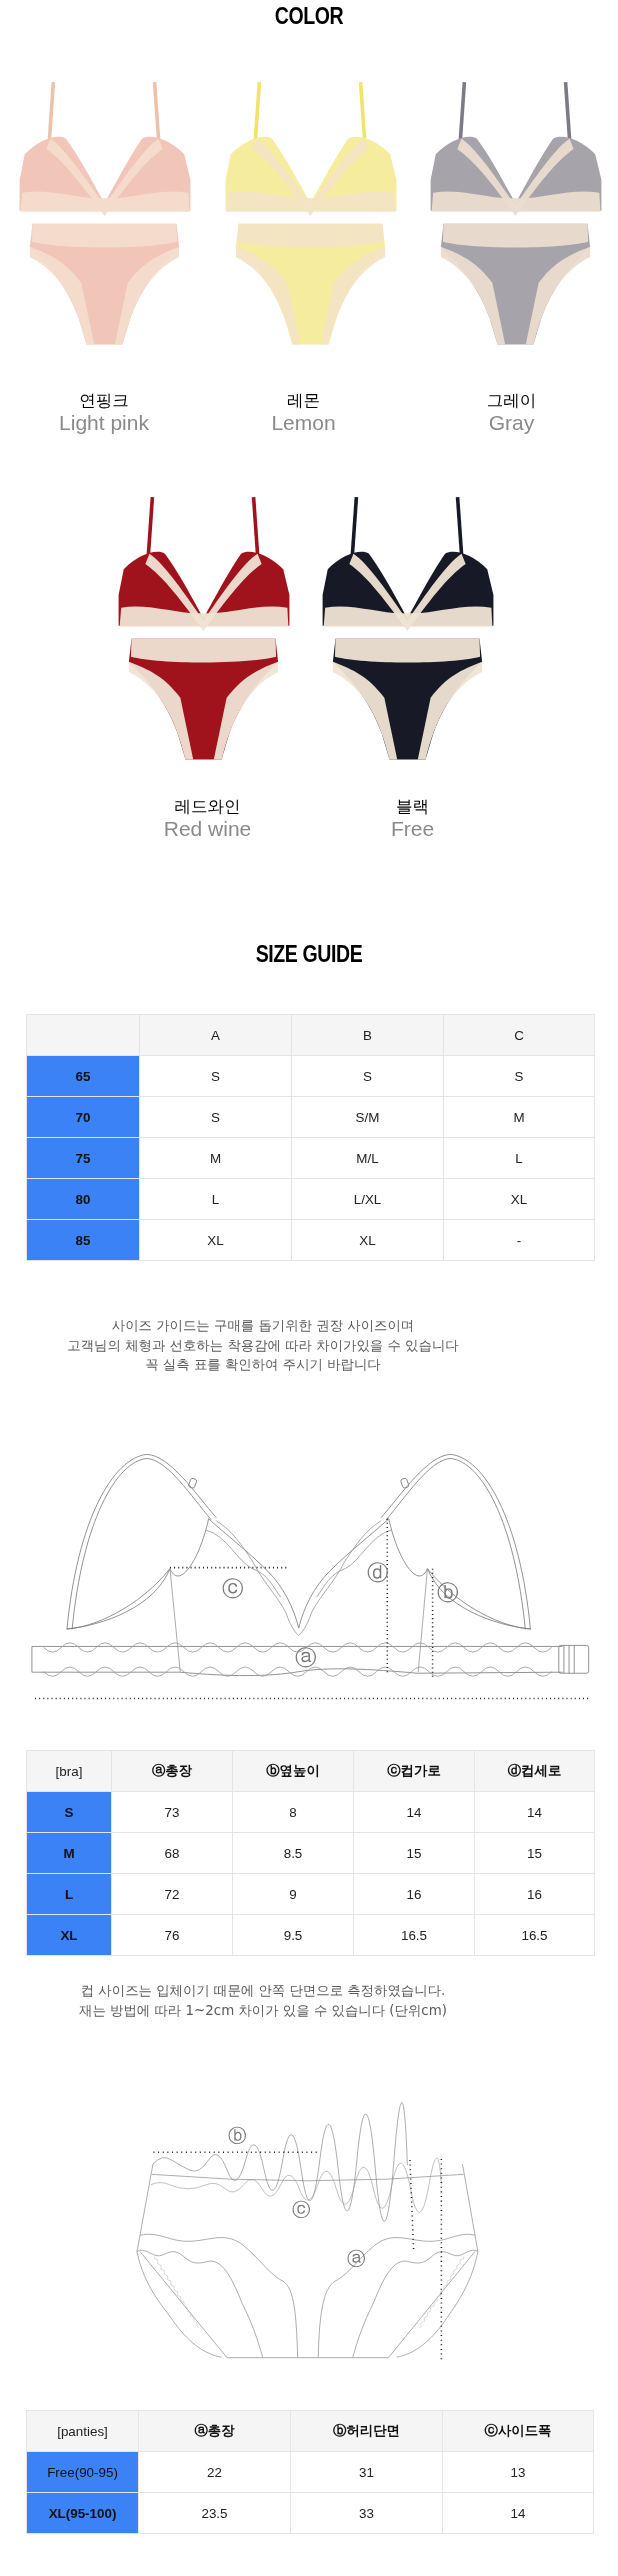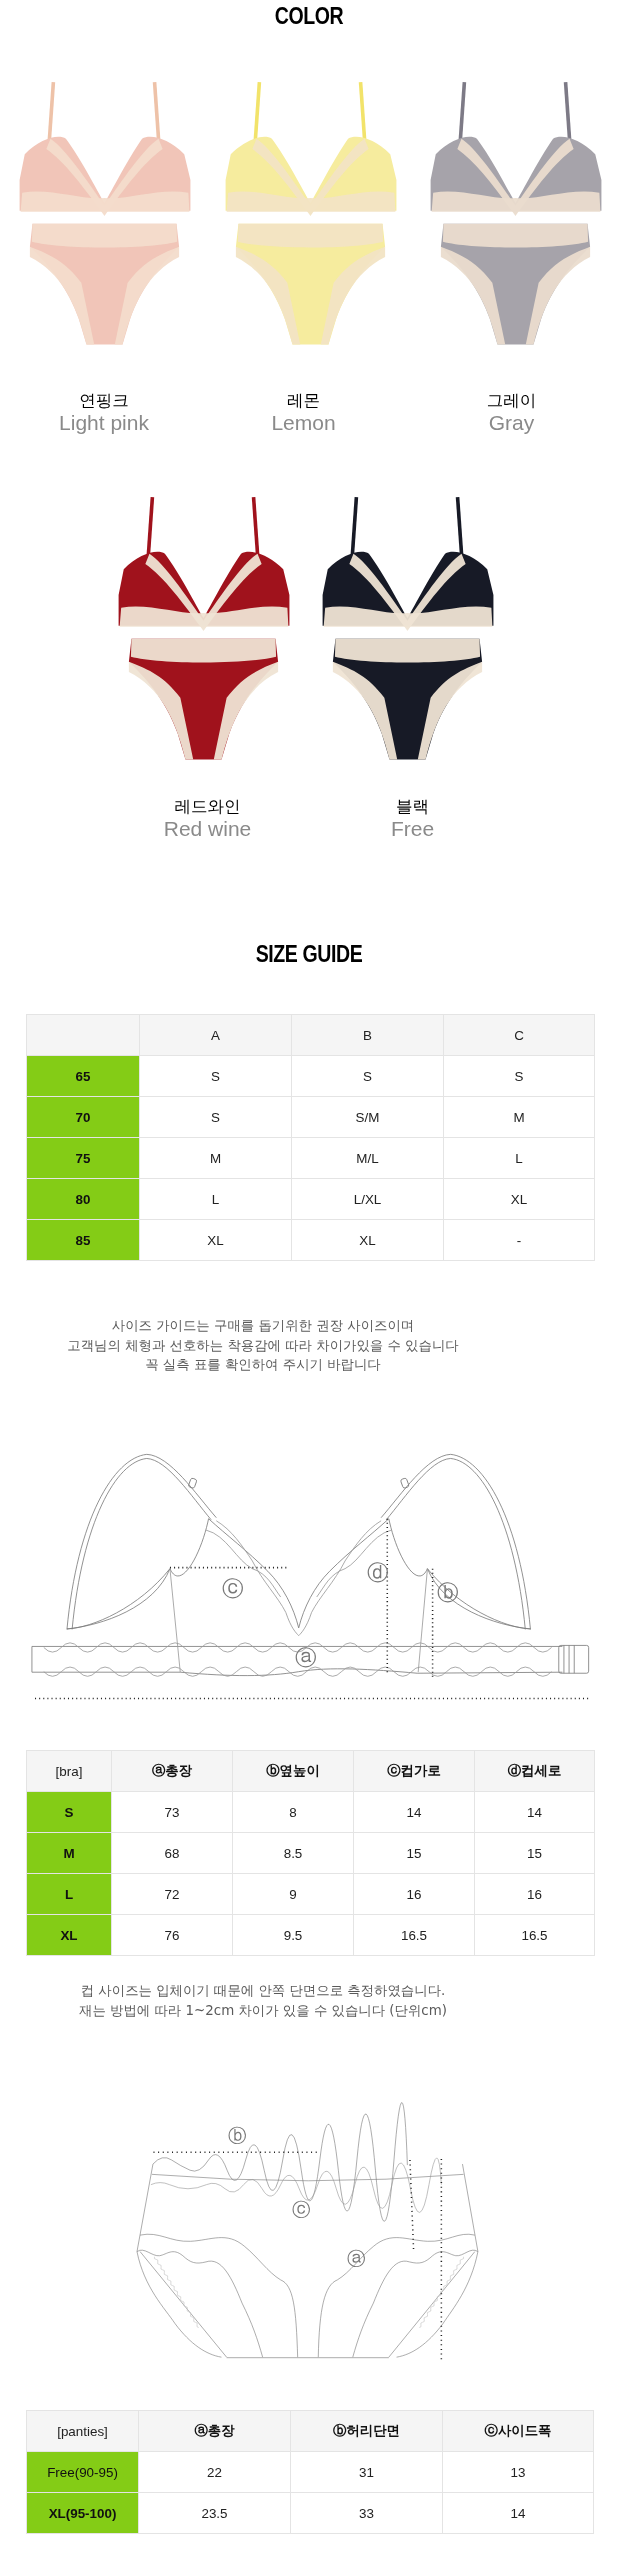--- a/index.html
+++ b/index.html
@@ -7,21 +7,21 @@
   .abs { position:absolute; }
   .section-title { position:absolute; left:0; width:618px; text-align:center; font-family:"Liberation Sans", sans-serif; font-weight:bold; font-size:23px; letter-spacing:-0.5px; color:#000; transform:scaleX(0.85); }
   .swatch { position:absolute; text-align:center; width:175px; }
   .swatch .kr { font-size:16.5px; color:#000; line-height:20.6px; font-family:Liberation Mono, monospace; }
   .swatch .en { font-size:21px; color:#8a8a8a; line-height:20.6px; font-family:"Liberation Sans", sans-serif; }
   .product { position:absolute; }
   .product svg { display:block; }
   table.grid { position:absolute; border-collapse:collapse; left:26px; width:568px; table-layout:fixed; font-family:"Liberation Sans", sans-serif; }
   table.grid td, table.grid th { border:1px solid #e4e4e4; height:41px; text-align:center; vertical-align:middle; font-size:13.4px; font-weight:normal; color:#222; }
   table.grid th { background:#f5f5f5; }
-  table.grid td.rowhead { background:#84cc16; color:#111; font-weight:bold; }
+  table.grid td.rowhead { background:#3b82f6; color:#111; font-weight:bold; }
   table.grid th.hd { color:#111; font-weight:bold; }
   table.grid th.plain { font-weight:normal; }
   .note { position:absolute; left:0; width:526px; text-align:center; color:#5a5a5a; font-size:13.4px; line-height:19.6px; font-family:"DejaVu Sans", sans-serif; }
   .diagram { position:absolute; }
 </style>
 </head>
 <body>
 
 <div class="section-title" style="top:3.1px;">COLOR</div>
 

